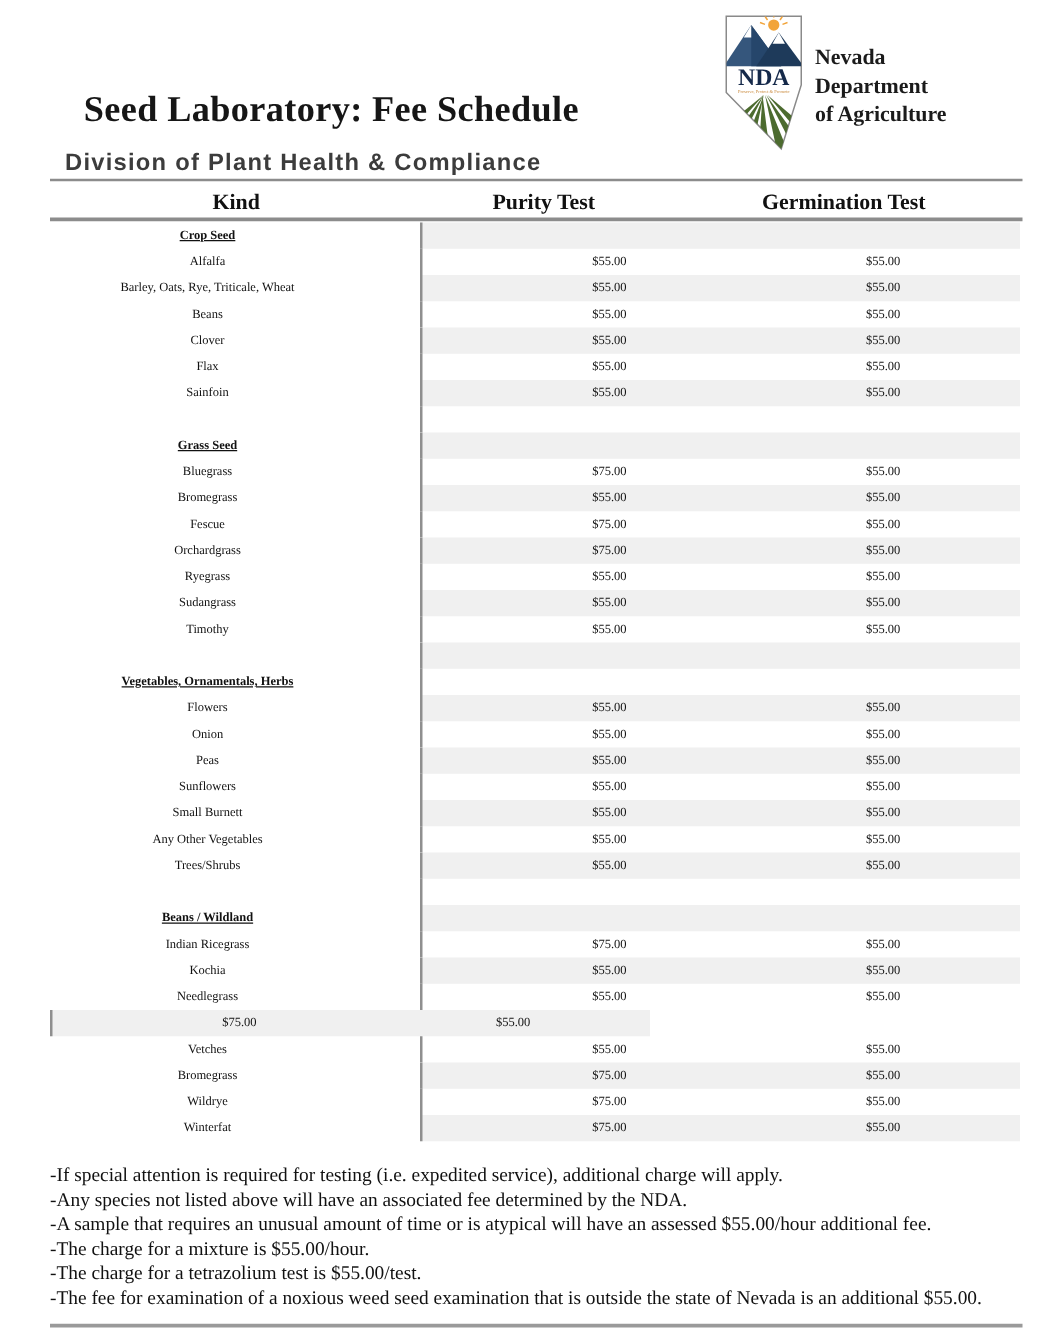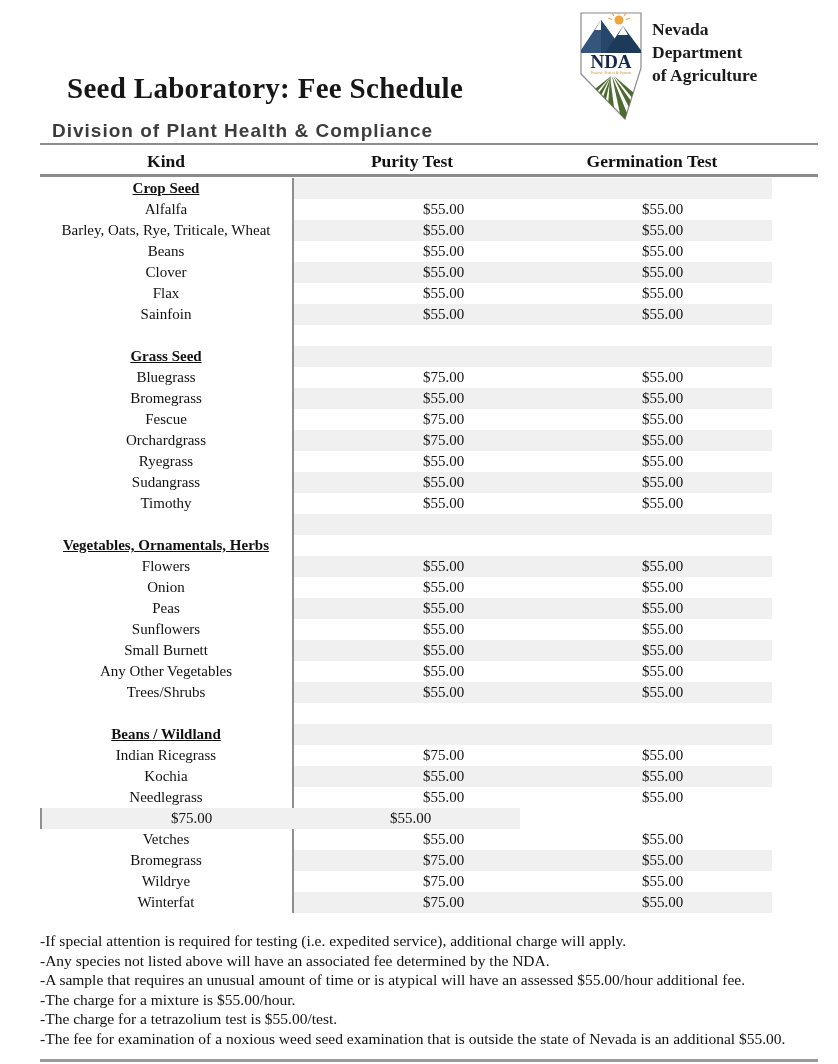--- a/index.html
+++ b/index.html
@@ -8,37 +8,37 @@
 
   
   .title-block{position:absolute;left:52px;top:56px;}
   .doc-title{font-family:"Liberation Serif", serif;font-size:29px;font-weight:700;
              letter-spacing:.3px;color:#161616;margin:15px;line-height:34px;font-weight:600;}
   .doc-subtitle{font-family:"Liberation Sans", sans-serif;font-size:19px;color:#3c3c3c;
                 letter-spacing:1px;margin-top:7px;font-weight:700;}
 
   .logo-block{position:absolute;left:579px;top:11px;display:flex;align-items:flex-start;}
   .logo-svg{display:block;}
-  .org-name{margin-left:9px;margin-top:7px;font-family:"Liberation Serif", serif;
+  .org-name{margin-left:9px;margin-top:23px;font-family:"Liberation Serif", serif;
             font-weight:700;font-size:17.5px;line-height:23px;color:#1b1b1b;}
 
   
   .rule-top{position:absolute;left:40px;top:143px;width:778px;height:2px;background:#8c8c8c;}
   .rule-header{position:absolute;left:40px;top:174px;width:778px;height:3px;background:#8c8c8c;}
   .rule-bottom{position:absolute;left:40px;top:1059px;width:778px;height:3px;background:#9a9a9a;}
 
   
   .thead{position:absolute;left:40px;top:149px;width:778px;display:flex;
-         font-weight:700;font-size:17.5px;line-height:24px;}
+         font-weight:700;font-size:17.5px;line-height:24px;justify-content:center;}
   .thead .h-kind{width:252px;text-align:center;}
   .thead .h-purity{width:240px;text-align:center;}
   .thead .h-germ{width:240px;text-align:center;}
 
   .tbody{position:absolute;left:40px;top:178px;width:778px;}
-  .t-row{display:flex;height:21px;line-height:21px;font-size:15px;}
+  .t-row{display:flex;height:21px;line-height:21px;font-size:10px;gap:44px;}
   .cell-kind{width:252px;text-align:center;white-space:nowrap;overflow:hidden;}
   .cell-kind .section{font-weight:700;text-decoration:underline;}
   .zone{width:480px;display:flex;border-left:2px solid #8f8f8f;box-sizing:border-box;padding-left:40px;}
   .zone.alt{background:#f0f0f0;}
   .cell-price{width:240px;text-align:center;}
 
   
   .notes{position:absolute;left:40px;top:931px;width:756px;font-size:15.5px;line-height:19.5px;}
   .note-line{margin:0;}
 </style>

